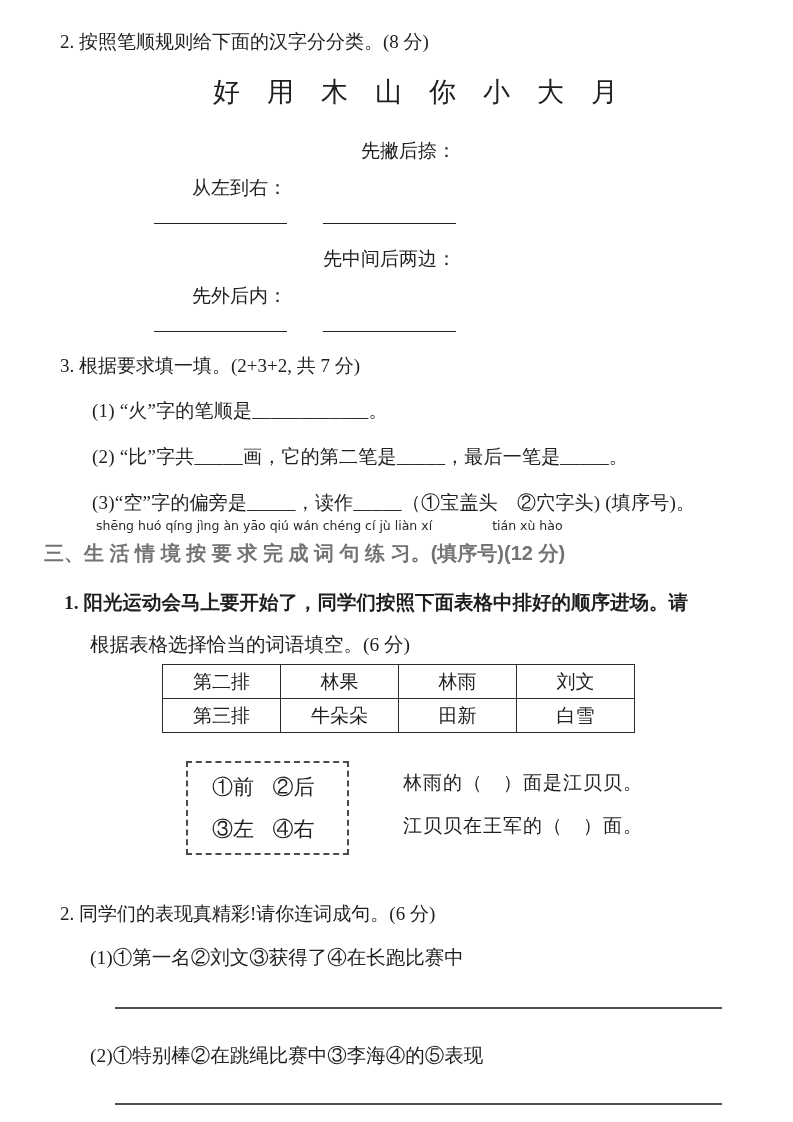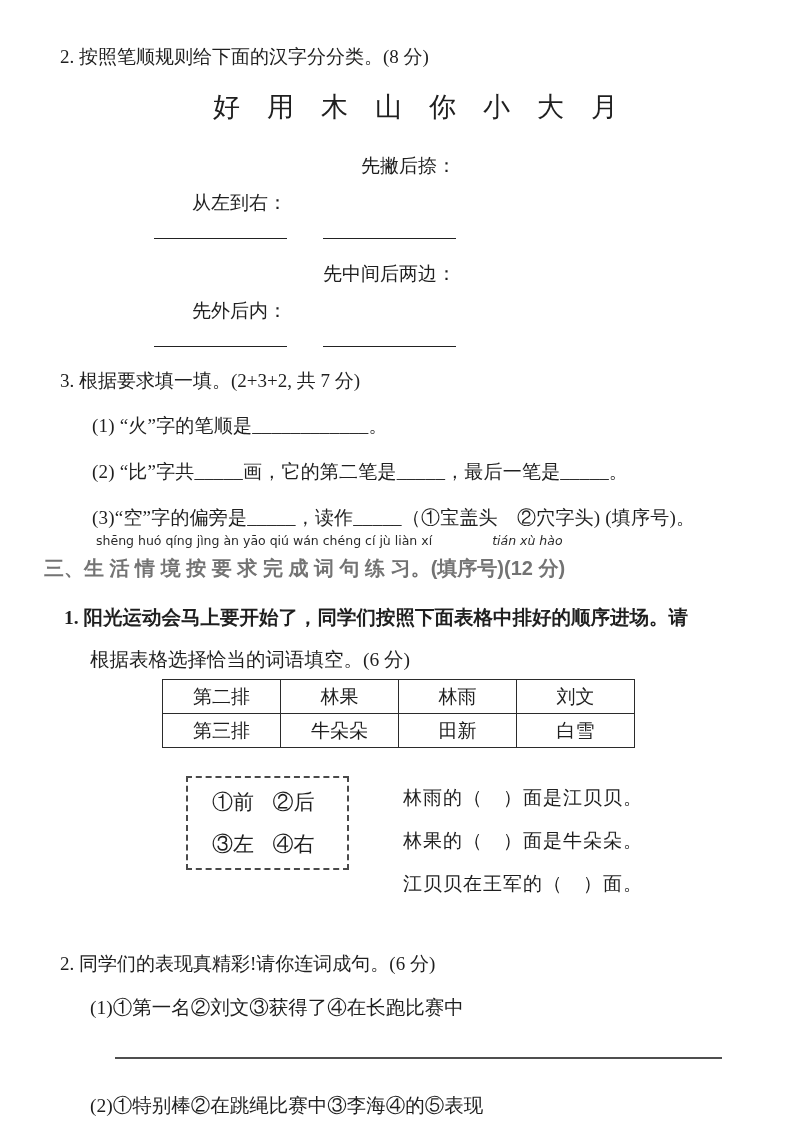--- a/index.html
+++ b/index.html
@@ -1,38 +1,38 @@
 <!DOCTYPE html>
 <html><head>
 <meta charset="utf-8">
 <style>
   html,body{margin:0;padding:0;background:#ffffff;}
   .page{
     position:relative;
     width:793px;height:1118px;
     box-sizing:border-box;
-    padding-top:45px;
+    padding-top:30px;
     background:#fff;
     color:#1f1f1f;
     font-family:"Liberation Serif","DejaVu Serif",serif;
     overflow:hidden;
   }
   .q-title{margin:0 0 0 60px;font-size:19px;line-height:24px;}
   .char-row{margin:20px 0 0 213px;display:flex;gap:27px;font-size:27px;line-height:36px;font-weight:500;}
   .blank-row{display:flex;align-items:flex-end;margin-left:150px;font-size:19px;line-height:26px;}
   .blank-row.first{margin-top:28px;}
   .blank-row.second{margin-top:22px;}
   .blank-group{display:flex;align-items:flex-end;flex-direction:column;}
   .blank-line{display:inline-block;width:133px;border-bottom:1.6px solid #222;height:22px;margin-left:4px;}
   .bg2{margin-left:32px;gap:37px;}
   .q3-title{margin:22px 0 0 60px;font-size:19px;line-height:24px;}
   .q3-item{margin:20px 0 0 92px;font-size:19px;line-height:26px;letter-spacing:.2px;}
   .pinyin{margin:2px 0 0 96px;font-size:12.5px;line-height:16px;color:#2a2a2a;
           font-family:"DejaVu Sans","Liberation Sans",sans-serif;white-space:nowrap;}
-  .pinyin .tail{margin-left:56px;font-style:italic;}
+  .pinyin .tail{margin-left:56px;}
   .sec-heading{margin:4px 0 3px 44px;font-size:20px;line-height:30px;font-weight:bold;
                font-family:"Liberation Sans","DejaVu Sans",sans-serif;color:#737373;}
   .s3q1-line1{margin:22px 0 0 64px;font-size:19.5px;line-height:26px;font-weight:bold;}
   .s3q1-line2{margin:16px 0 0 90px;font-size:19.5px;line-height:26px;}
   table.seating{border-collapse:collapse;margin:6px 0 0 162px;}
   table.seating td{border:1.6px solid #2b2b2b;width:117px;height:33px;text-align:center;
                    font-size:19px;padding:0;}
   .opt-row{display:flex;margin-top:28px;align-items:flex-start;}
   .options-box{margin-left:186px;width:163px;height:94px;box-sizing:border-box;
                border:2.4px dashed #4a4a4a;display:grid;grid-template-columns:1fr 1fr;
@@ -117,21 +117,20 @@
 
   <div class="opt-row">
     <div class="options-box">
       <span>①前</span>
       <span>②后</span>
       <span>③左</span>
       <span>④右</span>
     </div>
     <div class="sentences">
       <div>林雨的（　）面是江贝贝。</div>
-      <div>林果的（　）面是牛朵朵。</div>
       <div>江贝贝在王军的（　）面。</div>
     </div>
   </div>
 
   <div class="s3q2-title">2. 同学们的表现真精彩!请你连词成句。(6 分)</div>
   <div class="s3q2-item">(1)①第一名②刘文③获得了④在长跑比赛中</div>
   <div class="answer-line"></div>
   <div class="s3q2-item second">(2)①特别棒②在跳绳比赛中③李海④的⑤表现</div>
   <div class="answer-line second"></div>
 

